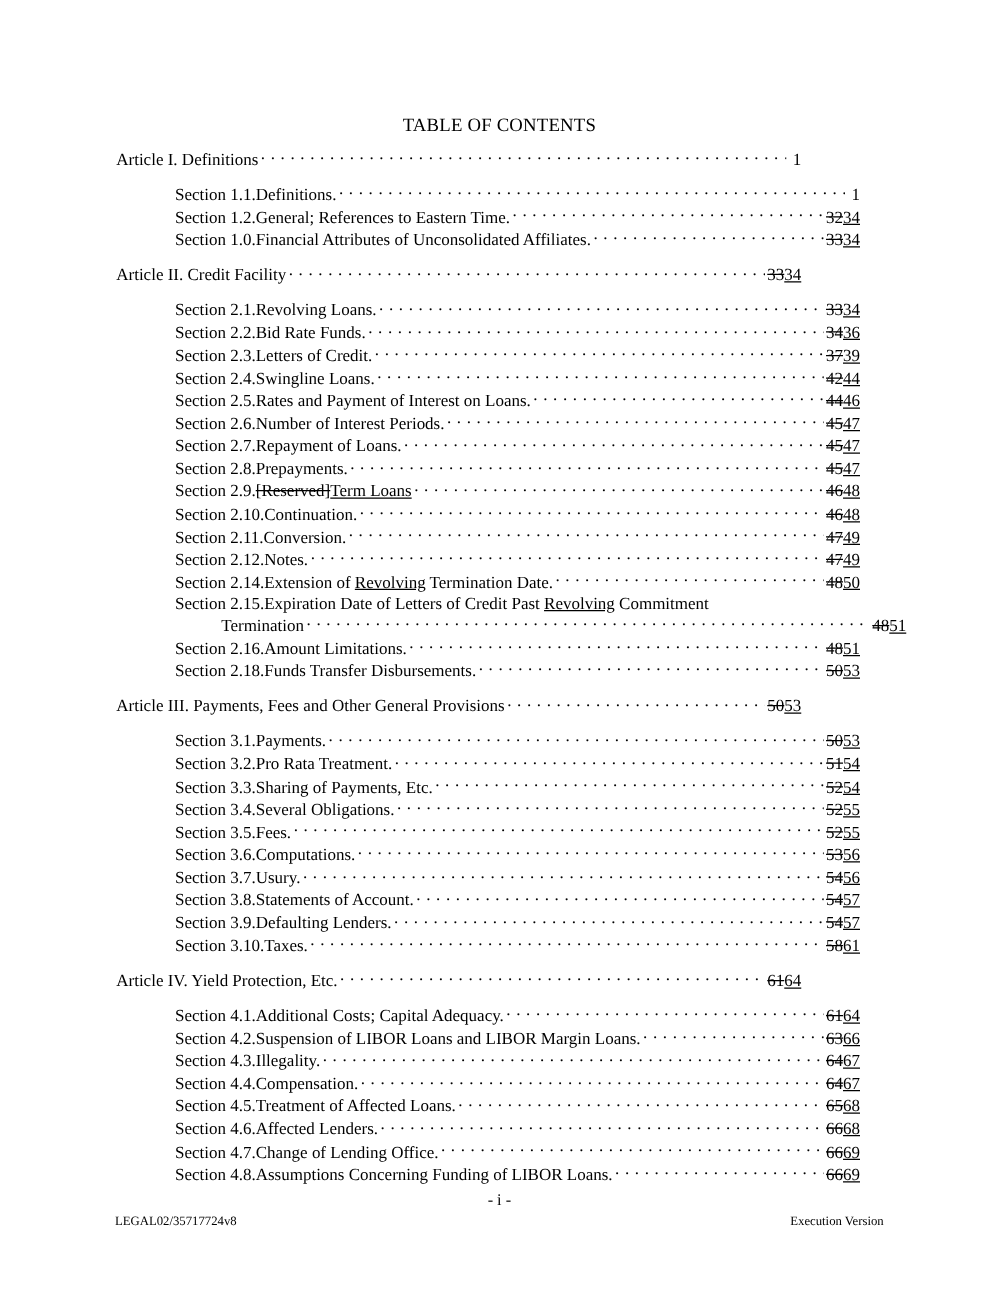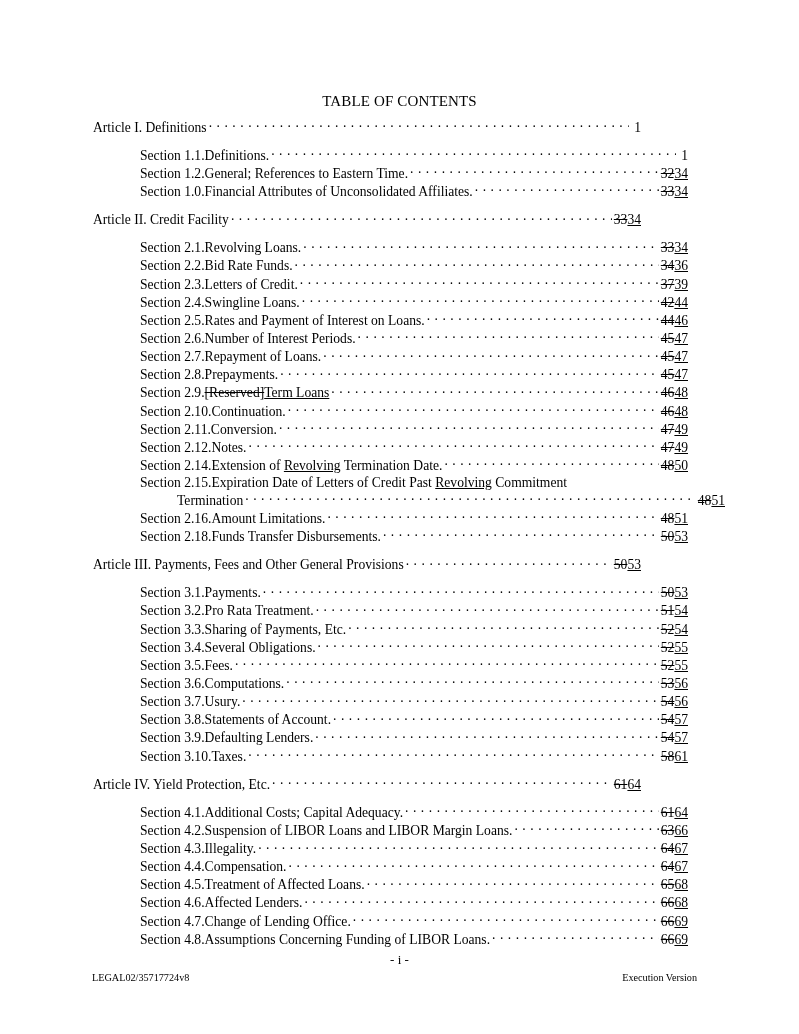--- a/index.html
+++ b/index.html
@@ -133,21 +133,21 @@
   }
   .footer-left {
     position: absolute;
     left: 92px;
     top: 28px;
     font-size: 10.2px;
     font-family: Liberation Serif, serif;
   }
   .footer-right {
     position: absolute;
-    right: 102px;
+    right: 92px;
     top: 28px;
     font-size: 10.2px;
   }
 </style>
 </head>
 <body>
 
 <div class="page">
 
   <div class="doc-title">TABLE OF CONTENTS</div>

